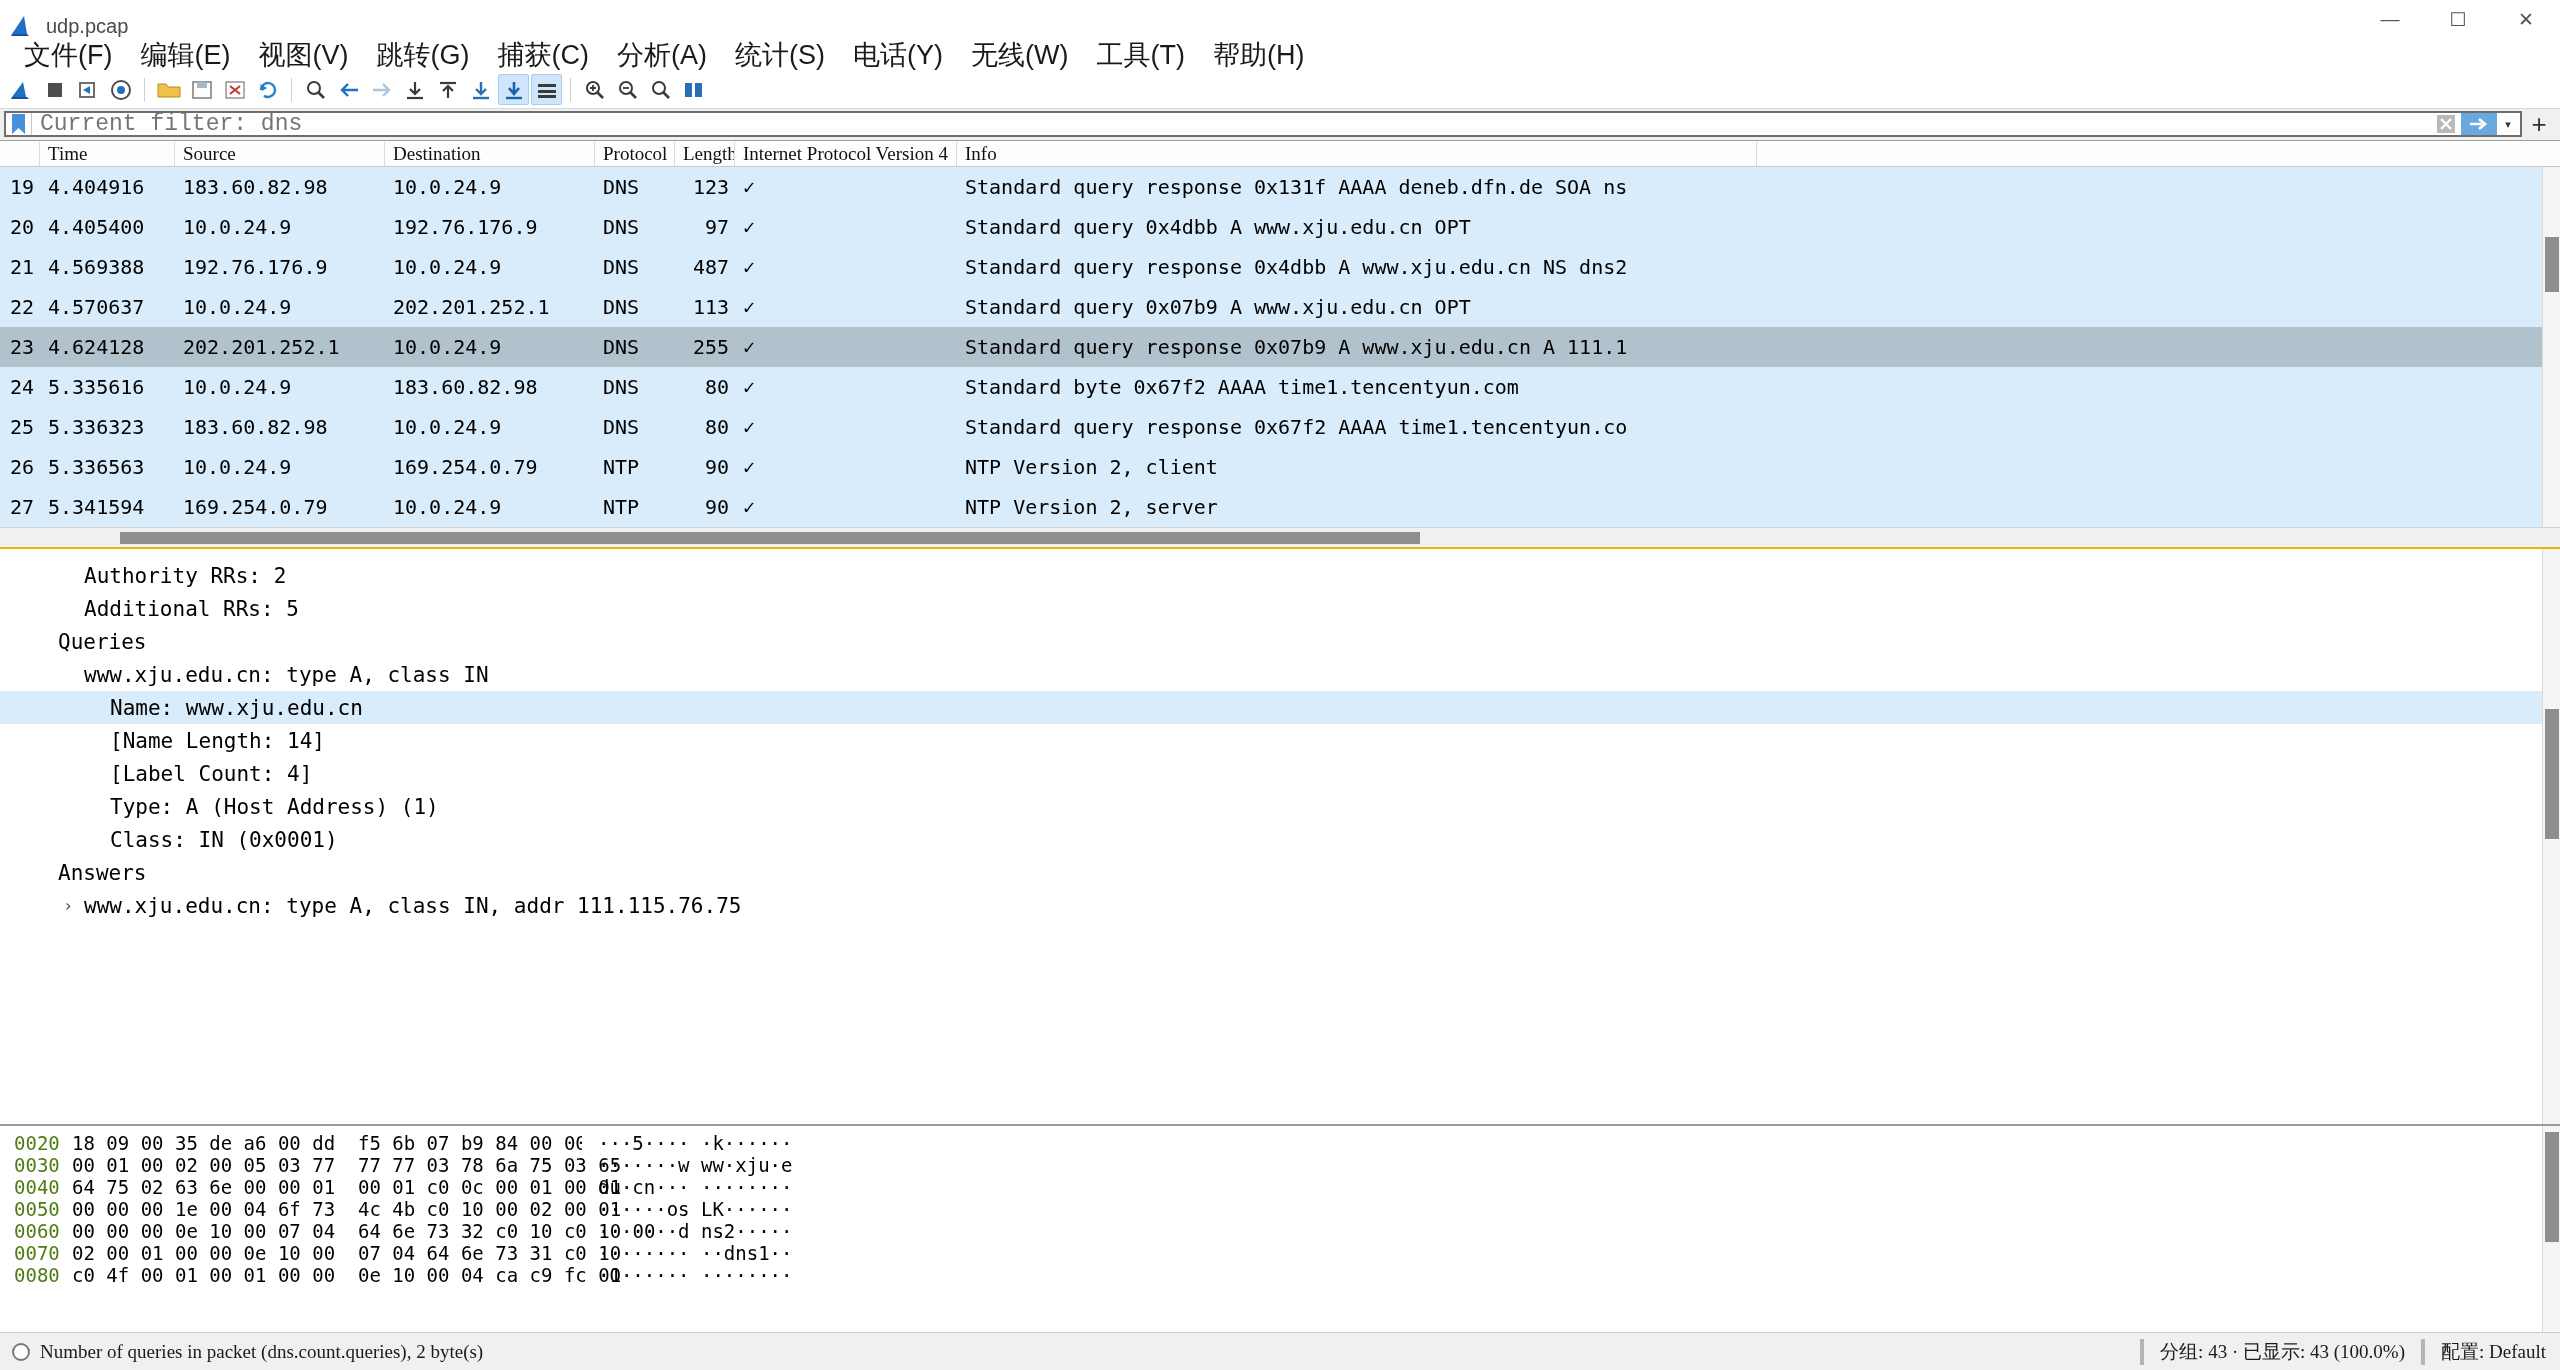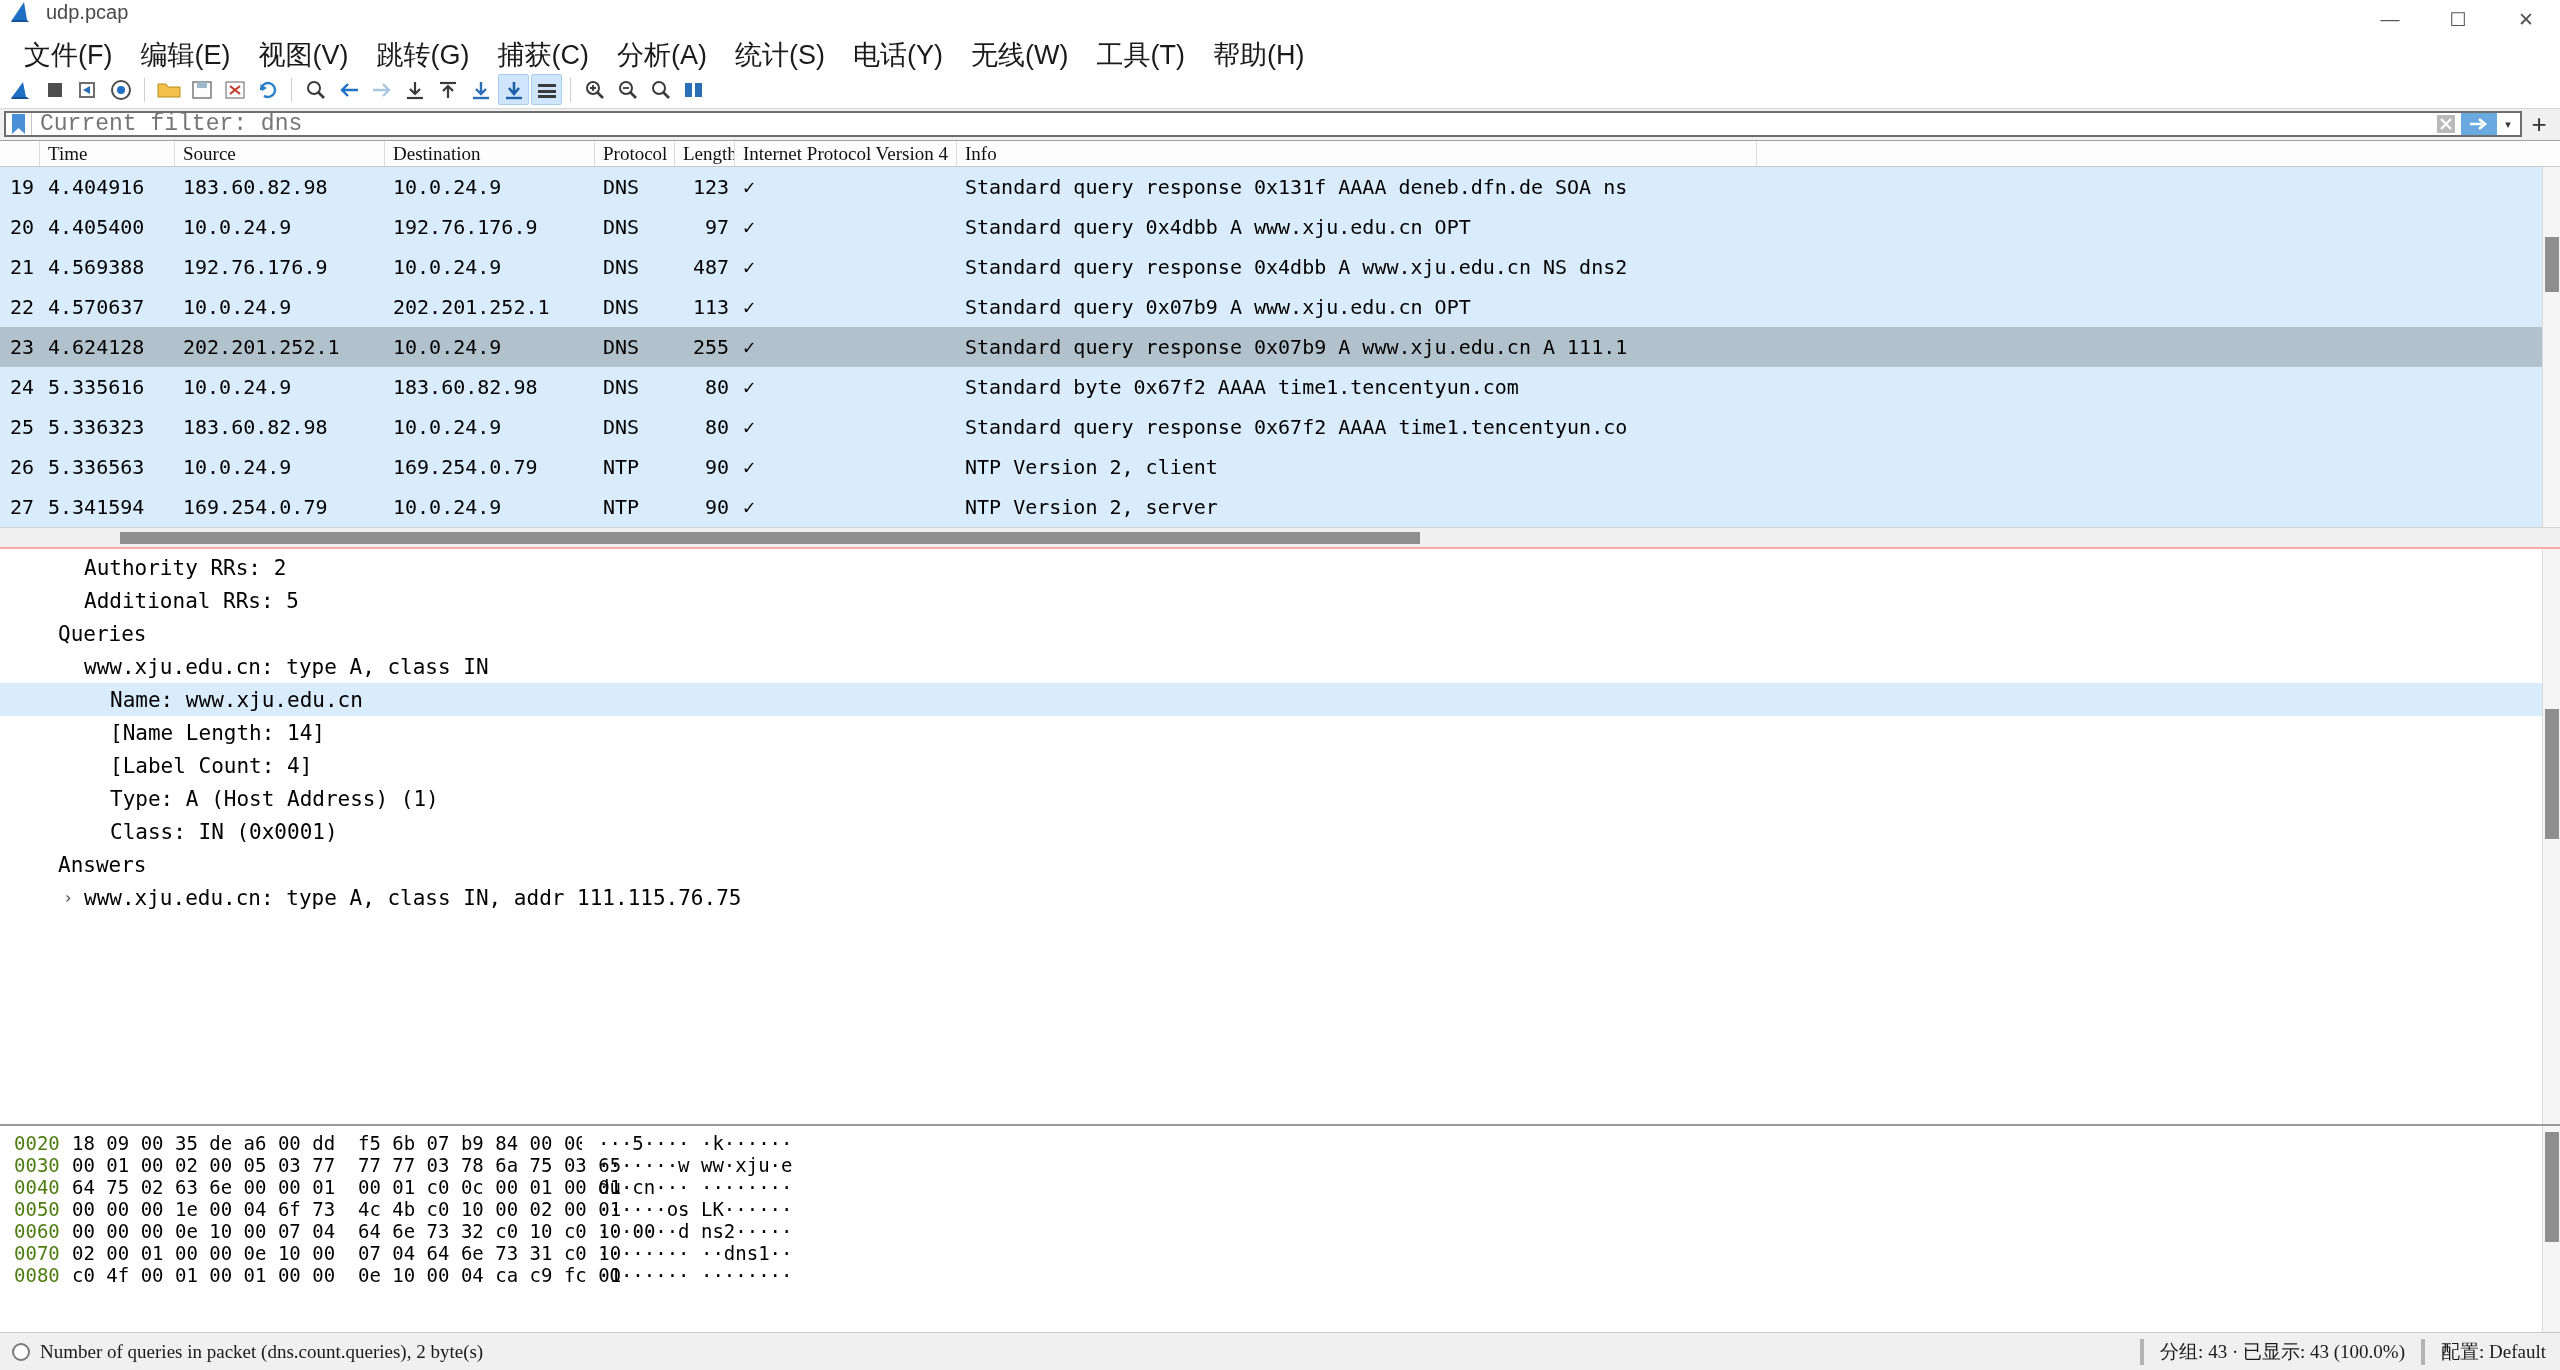--- a/index.html
+++ b/index.html
@@ -6,21 +6,21 @@
   html, body {
     width: 2560px; height: 1370px;
     font-family: "Liberation Sans", sans-serif;
     background: #ffffff;
     overflow: hidden;
   }
   .app { width: 2560px; height: 1370px; display: flex; flex-direction: column; background:#fff; }
 
   
   .titlebar {
-    height: 38px; display: flex; align-items: flex-start;
+    height: 38px; display: flex; align-items: flex-end;
     background: #ffffff; flex: 0 0 38px; position: relative;
   }
   .title-left { display:flex; align-items:center; padding-left: 10px; gap: 10px; }
   .shark-icon { width: 26px; height: 24px; position: relative; }
   .title-text { font-size: 20px; color: #4a4a4a; font-family:"Liberation Sans",sans-serif; }
   .win-btns { position:absolute; right: 0; top: 0; height: 38px; display:flex; }
   .win-btn { width: 68px; height: 38px; display:flex; align-items:center; justify-content:center;
              color:#555; font-size: 19px; }
 
   
@@ -124,23 +124,23 @@
   
   .vscroll-pl {
     position:absolute; right:0; top: 26px; width: 18px; bottom: 20px;
     background:#f5f5f5; border-left:1px solid #dadada;
   }
   .vscroll-pl .thumb { position:absolute; top: 70px; left:2px; width:14px; height:55px; background:#8e8e8e; }
 
   
   .detail-pane {
     flex: 1 1 auto; overflow:hidden; position:relative;
-    border-top:2px solid #fca5a5; background:#fff;
+    border-top:2px solid #eab308; background:#fff;
     font-family:"DejaVu Sans Mono", monospace; font-size: 21px; color:#000;
-    padding-top: 2px;
+    padding-top: 10px;
   }
   .dline { height: 33px; display:flex; align-items:center; white-space:nowrap; }
   .dline.hl { background:#d9ecfb; }
   .twisty { width: 16px; display:inline-block; text-align:center; color:#444; font-size:16px; }
   .vscroll-dt {
     position:absolute; right:0; top:0; bottom:0; width:18px; background:#f5f5f5;
     border-left:1px solid #dadada;
   }
   .vscroll-dt .thumb { position:absolute; top: 160px; left:2px; width:14px; height:130px; background:#8e8e8e; }
 

